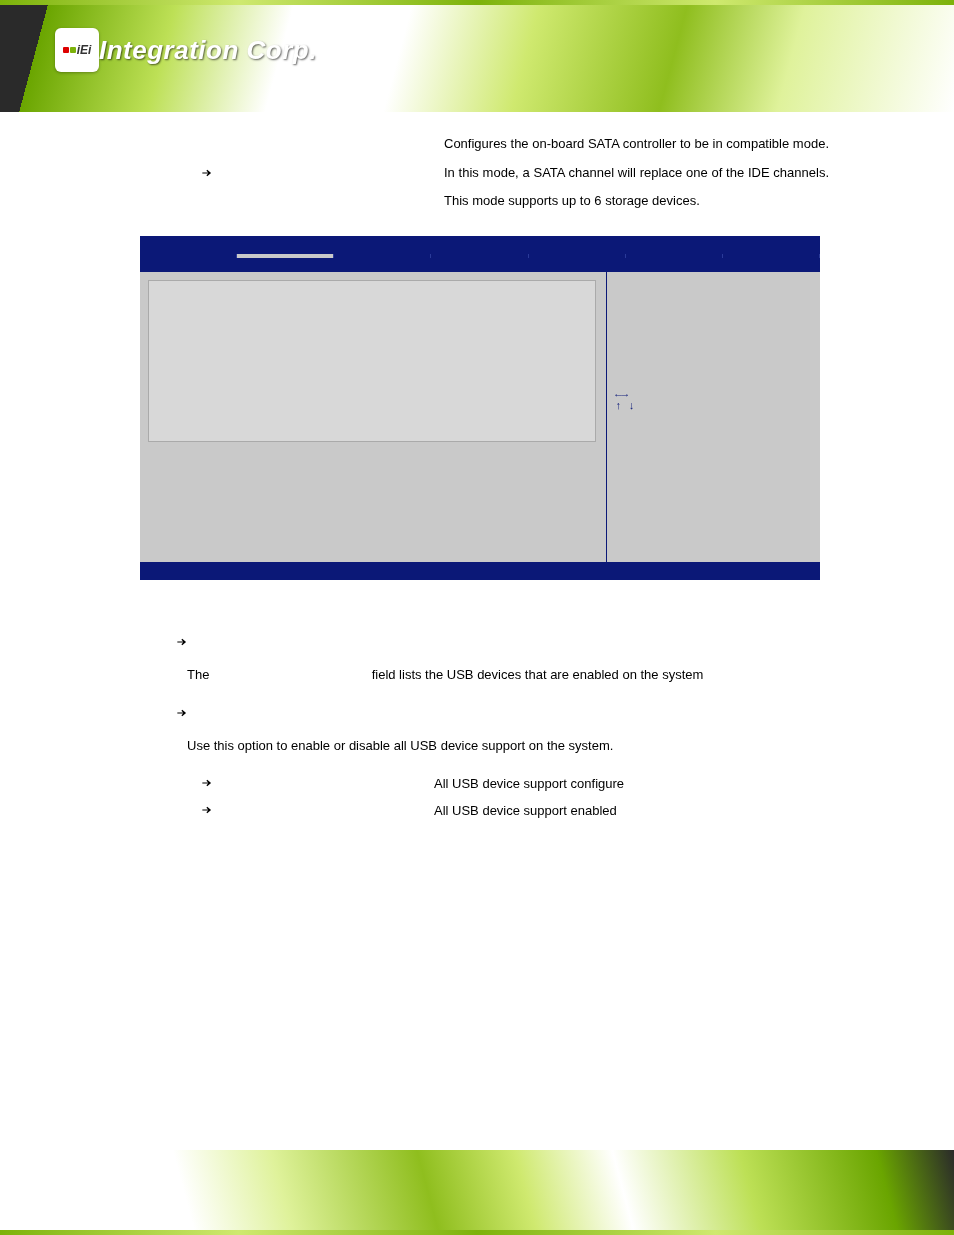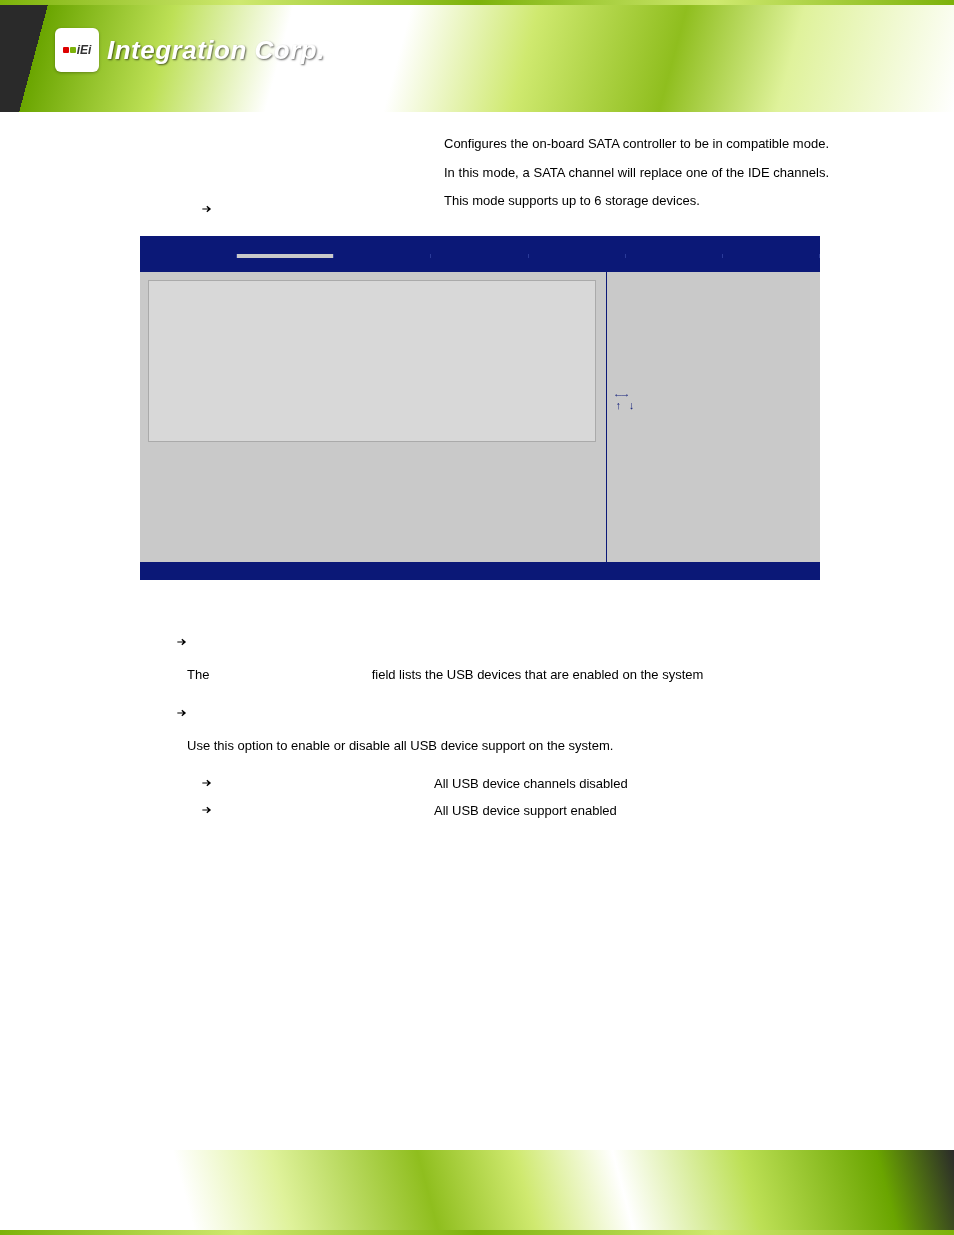--- a/index.html
+++ b/index.html
@@ -1,26 +1,26 @@
 <!DOCTYPE html>
 <html><head>
 <meta charset="utf-8">
 <style>
   html,body{margin:0;padding:0;font-family:Arial,Helvetica,sans-serif;font-size:13px;color:#000;background:#fff;width:954px;height:1235px;position:relative;overflow:hidden}
   .banner-top{position:absolute;top:0;left:0;right:0;height:112px;background:linear-gradient(105deg,#2a2a2a 0%,#2a2a2a 5%,#6aa500 5%,#bde056 18%,#fff 30%,#fff 42%,#cfe96f 55%,#8fbe1e 70%,#dff29b 82%,#fff 100%);}
   .banner-top::before{content:"";position:absolute;top:0;left:0;right:0;height:5px;background:linear-gradient(90deg,#7cb20a,#cfe96f,#7cb20a,#cfe96f,#7cb20a)}
-  .logo{position:absolute;left:55px;top:28px;display:flex;align-items:center;gap:8px}
+  .logo{position:absolute;left:55px;top:28px;display:flex;align-items:center;}
   .logo-mark{width:44px;height:44px;border-radius:6px;background:#fff;display:flex;align-items:center;justify-content:center;font-weight:900;font-size:12px;color:#333;font-style:italic;box-shadow:0 1px 3px rgba(0,0,0,.3)}
   .logo-dots{display:inline-block;width:6px;height:6px;background:#d00;border-radius:1px;margin-right:1px}
   .logo-dots.g{background:#7cb20a}
   .logo-text{font-size:26px;font-style:italic;font-weight:700;color:#fff;text-shadow:1px 1px 2px rgba(0,0,0,.6);letter-spacing:.5px}
   .content{position:absolute;top:130px;left:140px;right:100px}
   .arrow{display:inline-block;width:14px;height:14px;margin-left:60px;vertical-align:top}
   .arrow svg{display:block}
-  .block1{display:flex;align-items:flex-end}
+  .block1{display:flex;align-items:center}
   .desc1{margin-left:230px;width:385px;text-align:justify;line-height:2.2}
   .sec{margin-top:45px;margin-left:60px;line-height:2.3;width:640px}
   .bios{margin:20px 0 0 0;width:680px;border-collapse:collapse;font-family:'Courier New',monospace;font-size:11px}
   .bios-title{background:#0b1877;color:#fff;text-align:center;height:18px}
   .bios-tabs{background:#0b1877;height:18px}
   .bios-body{background:#c9c9c9}
   .bios-left{width:450px;vertical-align:top;padding:6px 8px;color:#0b1877;border-right:1px solid #0b1877}
   .bios-right{vertical-align:top;padding:6px 8px;color:#0b1877}
   .bios-footer{background:#0b1877;height:18px}
   .arrows-nav{color:#0b1877;font-weight:bold}
@@ -118,21 +118,21 @@
       </div>
       <div class="body">Use this option to enable or disable all USB device support on the system.</div>
 
       <div class="sub-options">
         <div class="row">
           <span class="ar">
             <svg viewBox="0 0 24 24" width="14" height="14">
                 <path d="M4 11h10l-3-3 1.4-1.4L19 12l-6.6 5.4L11 16l3-3H4z" fill="#000"></path>
               </svg>
           </span>
-          <span>All USB device channels disabled</span>
+          <span>All USB device support configure</span>
         </div>
         <div class="row">
           <span class="ar">
             <svg viewBox="0 0 24 24" width="14" height="14">
                 <path d="M4 11h10l-3-3 1.4-1.4L19 12l-6.6 5.4L11 16l3-3H4z" fill="#000"></path>
               </svg>
           </span>
           <span>All USB device support enabled</span>
         </div>
       </div>

